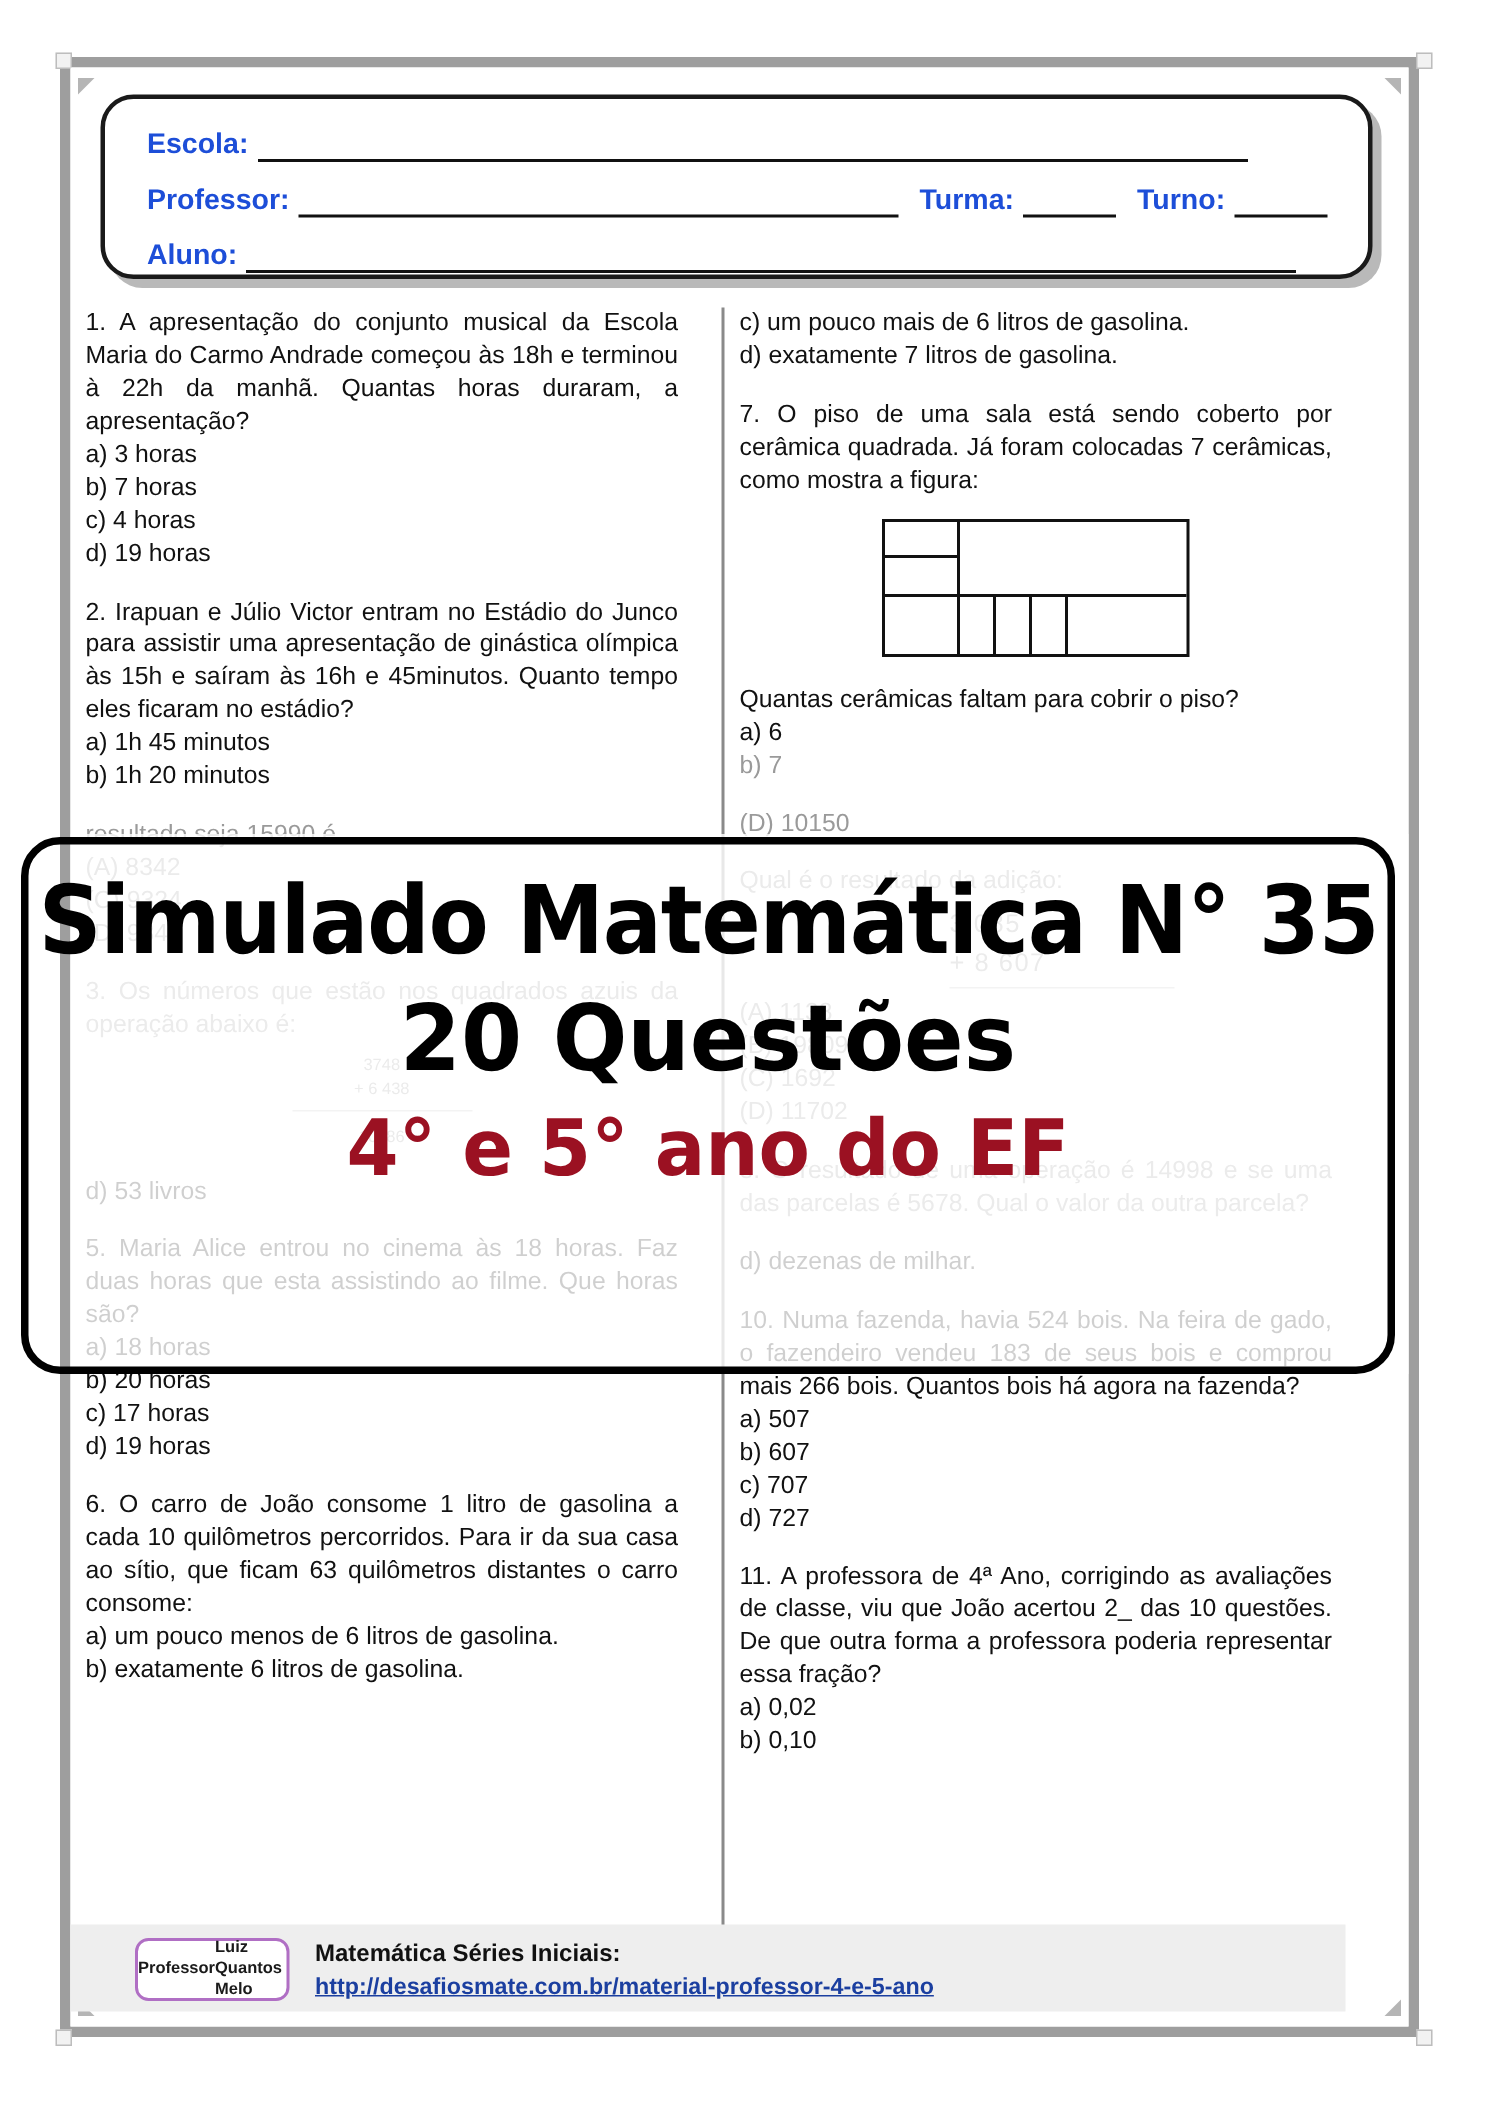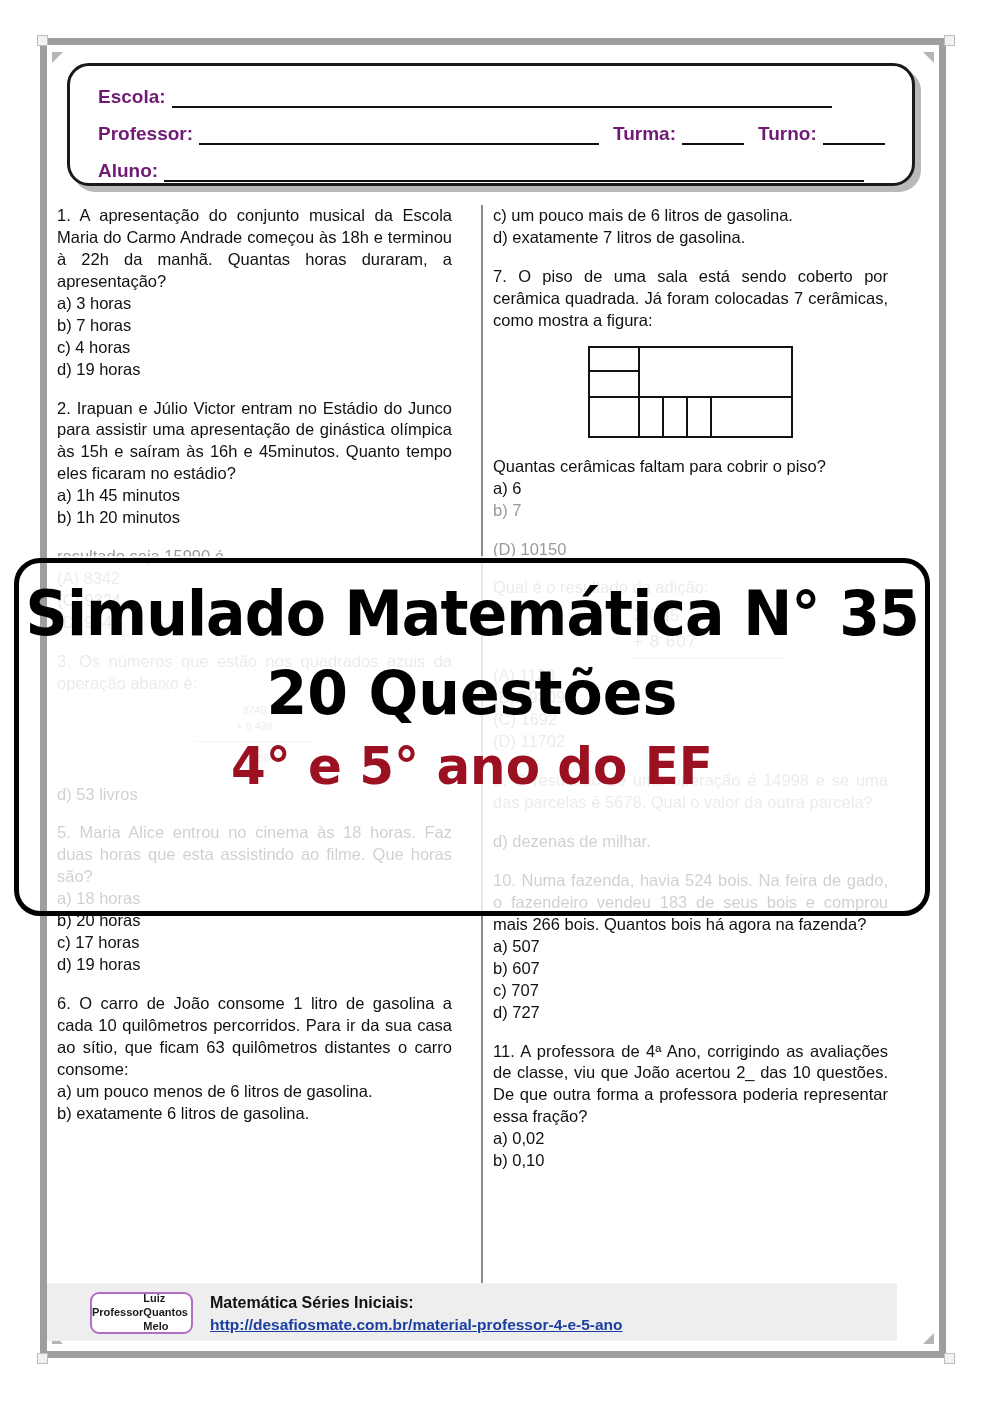--- a/index.html
+++ b/index.html
@@ -59,21 +59,21 @@
     position:absolute;left:6px;top:6px;width:100%;height:100%;
     background:#b9b9b9;border-radius:22px;
   }
   .idbox{
     position:absolute;left:0;top:0;width:100%;height:100%;
     border:3px solid #1a1a1a;border-radius:22px;background:#ffffff;
     box-sizing:border-box;
   }
   .idrow{
     position:absolute;left:28px;display:flex;align-items:flex-end;
-    font-size:19px;font-weight:bold;color:#701a75;white-space:nowrap;
+    font-size:19px;font-weight:bold;color:#1d4ed8;white-space:nowrap;
   }
   .idrow.r1{top:20px;}
   .idrow.r2{top:57px;}
   .idrow.r3{top:94px;}
   .idlabel{margin-right:6px;}
   .rule{border-bottom:2px solid #111;height:15px;}
   .rule.long{width:660px;}
   .rule.mid{width:400px;}
   .rule.short{width:62px;}
   .rule.xlong{width:700px;}

